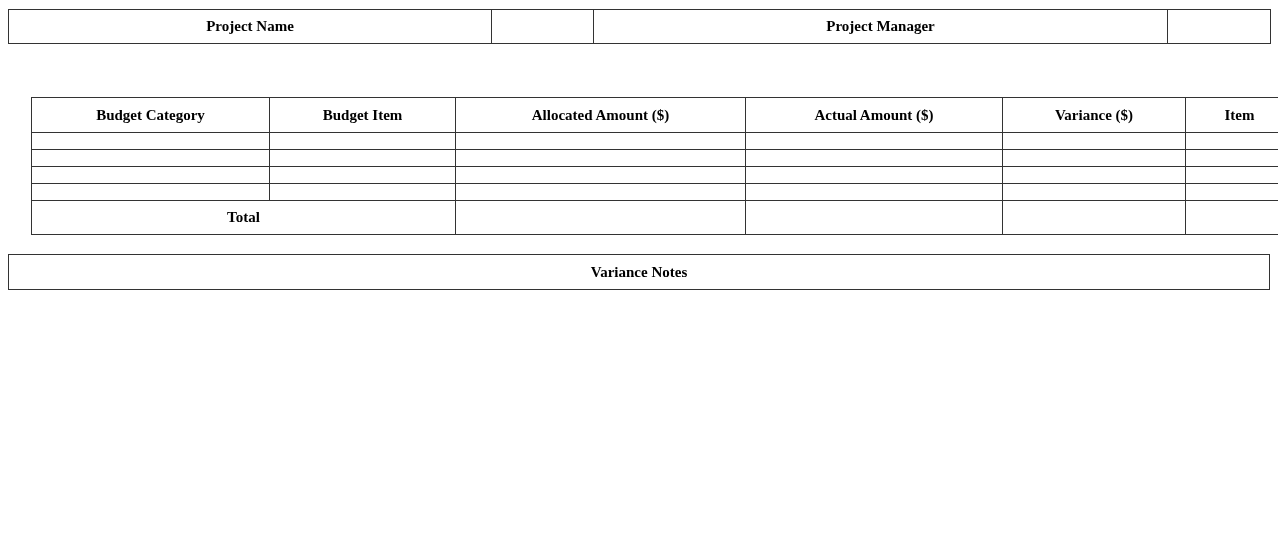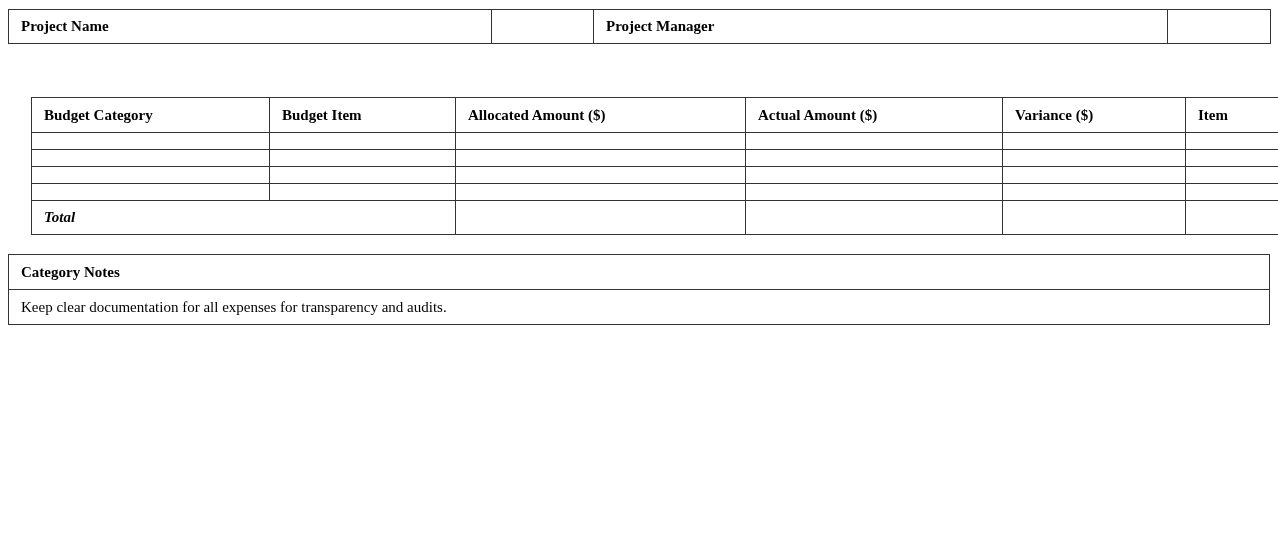--- a/index.html
+++ b/index.html
@@ -12,33 +12,33 @@
     table {
       border-collapse: collapse;
       position: absolute;
       left: 8px;
       width: 1262px;
       table-layout: fixed;
     }
     td, th {
       border: 1px solid #333;
       padding: 0 12px;
-      text-align: left;
+      text-align: center;
       vertical-align: middle;
       font-weight: normal;
       white-space: nowrap;
       overflow: hidden;
     }
     .b { font-weight: bold; }
     #info { top: 9px; }
     #info td { height: 33px; }
     #budget { top: 97px; margin-left: 23px; }
     #budget .hdr td { height: 34px; }
     #budget .row td { height: 16px; }
-    #budget .tot td { height: 33px; font-style: italic; }
+    #budget .tot td { height: 33px; }
     #notes { top: 254px; }
     #notes td { height: 34px; }
   </style>
 </head>
 <body>
 
 <table id="info">
   <colgroup>
     <col style="width:483px">
       <col style="width:102px">
@@ -111,19 +111,16 @@
     <td></td>
     <td></td>
     <td></td>
   </tr>
 </tbody>
   </table>
 
 <table id="notes">
   <tbody>
       <tr>
-    <td class="b">Category Notes</td>
-  </tr>
-  <tr>
-    <td>Keep clear documentation for all expenses for transparency and audits.</td>
+    <td class="b">Variance Notes</td>
   </tr>
 </tbody>
   </table>
 
 </body></html>

